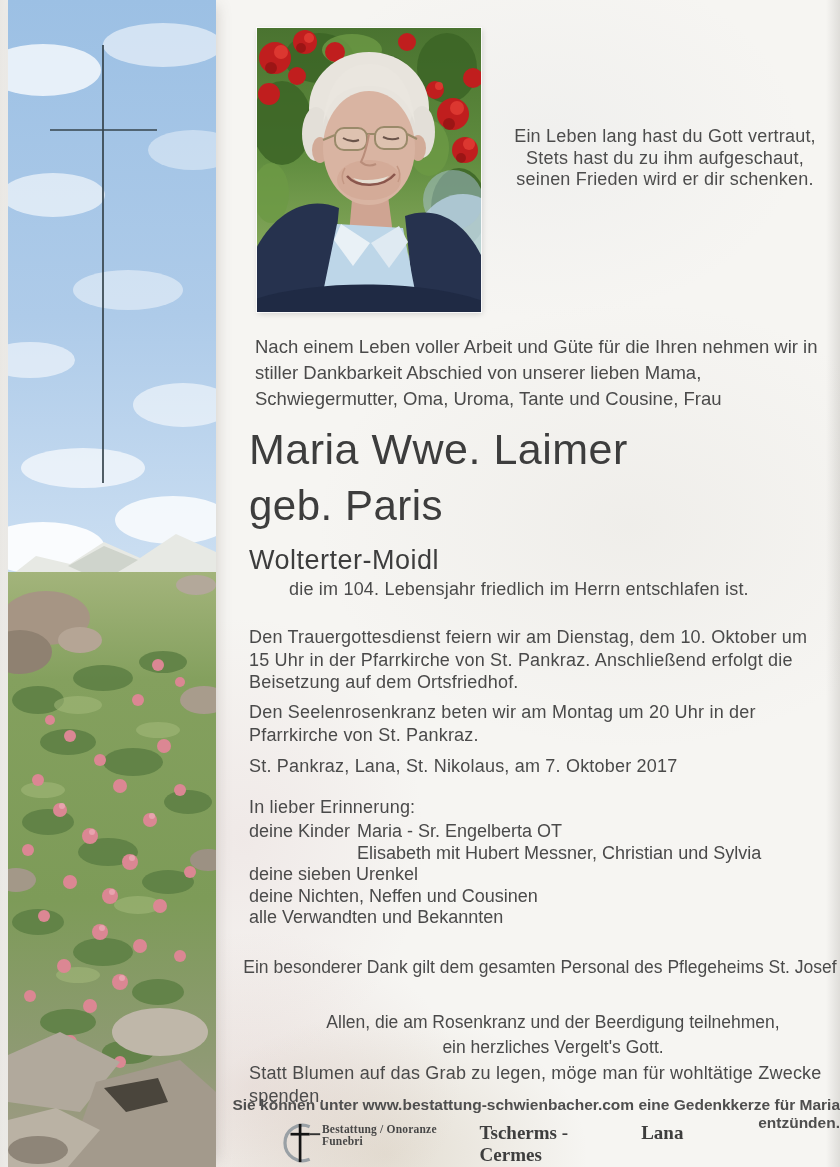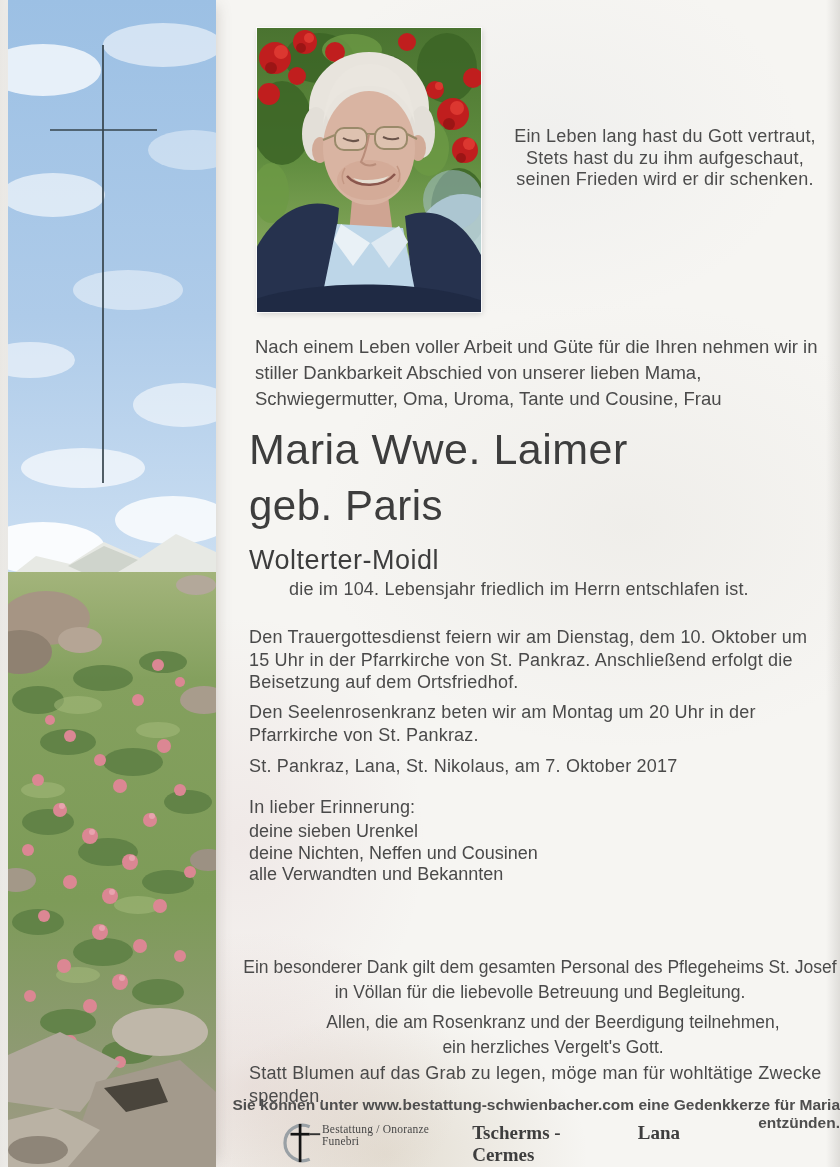--- a/index.html
+++ b/index.html
@@ -50,21 +50,21 @@
   .m-label{width:108px;flex:0 0 108px;}
   .m-val{flex:1;}
   .thanks{text-align:center;font-size:17.5px;line-height:25px;}
   .thanks1{top:955px;left:240px;width:600px;}
   .thanks2{top:1010px;left:253px;width:600px;}
   .p-donation{top:1062px;left:249px;width:580px;}
   .candle{top:1096px;left:230px;width:610px;text-align:right;font-size:15.5px;color:#4e4e4e;font-weight:bold;}
   .footer{top:1118px;left:280px;width:550px;display:flex;align-items:flex-start;}
   .logo-mark{flex:0 0 44px;margin-top:2px;}
   .logo-text{margin-left:-2px;margin-right:18px;font-family:"Liberation Serif","DejaVu Serif",serif;}
-  .logo-tagline{font-size:11.5px;font-weight:normal;color:#474747;letter-spacing:.2px;margin-top:5px;}
+  .logo-tagline{font-size:11.5px;font-weight:bold;color:#474747;letter-spacing:.2px;margin-top:5px;}
   .logo-company{font-size:25px;font-weight:bold;color:#4d4d56;line-height:26px;letter-spacing:.3px;}
   .contact{font-family:"Liberation Serif","DejaVu Serif",serif;color:#3e3e3e;margin-top:4px;}
   .loc-row{font-size:19px;font-weight:bold;display:flex;}
   .loc-row .loc2{margin-left:32px;} .loc-row .loc3{margin-left:34px;margin-top:44px;}
   .tel-row{font-size:14.5px;margin-top:3px;display:flex;}
   .tel-row .web{margin-left:14px;}
 </style>
 </head>
 <body>
 
@@ -290,33 +290,37 @@
 </div>
 
 <div class="txt para p-death">die im 104. Lebensjahr friedlich im Herrn entschlafen ist.</div>
 <div class="txt para p-service">Den Trauergottesdienst feiern wir am Dienstag, dem 10. Oktober um 15 Uhr in der Pfarrkirche von St. Pankraz. Anschließend erfolgt die Beisetzung auf dem Ortsfriedhof.</div>
 <div class="txt para p-rosary">Den Seelenrosenkranz beten wir am Montag um 20 Uhr in der Pfarrkirche von St. Pankraz.</div>
 <div class="txt para p-date">St. Pankraz, Lana, St. Nikolaus, am 7. Oktober 2017</div>
 <div class="txt para p-memory">In lieber Erinnerung:</div>
 
 <div class="txt mourners">
   <div class="m-row">
-    <div class="m-label"></div>
+    <div class="m-label">deine Kinder</div>
+    <div class="m-val">Maria - Sr. Engelberta OT</div>
   </div>
   <div class="m-row">
     <div class="m-label"></div>
+  </div>
+  <div class="m-row">
+    <div class="m-label"></div>
+    <div class="m-val">Elisabeth mit Hubert Messner, Christian und Sylvia</div>
   </div>
   <div>deine sieben Urenkel</div>
   <div>deine Nichten, Neffen und Cousinen</div>
   <div>alle Verwandten und Bekannten</div>
 </div>
 
 <div class="txt thanks thanks1">
   <div>Ein besonderer Dank gilt dem gesamten Personal des Pflegeheims St. Josef</div>
-  <div>in Völlan für die liebevolle Betreuung und Begleitung.</div>
 </div>
 <div class="txt thanks thanks2">
   <div>Allen, die am Rosenkranz und der Beerdigung teilnehmen,</div>
   <div>ein herzliches Vergelt's Gott.</div>
 </div>
 
 <div class="txt para p-donation">Statt Blumen auf das Grab zu legen, möge man für wohltätige Zwecke spenden.</div>
 <div class="txt candle">Sie können unter www.bestattung-schwienbacher.com eine Gedenkkerze für Maria entzünden.</div>
 
 <div class="txt footer">

